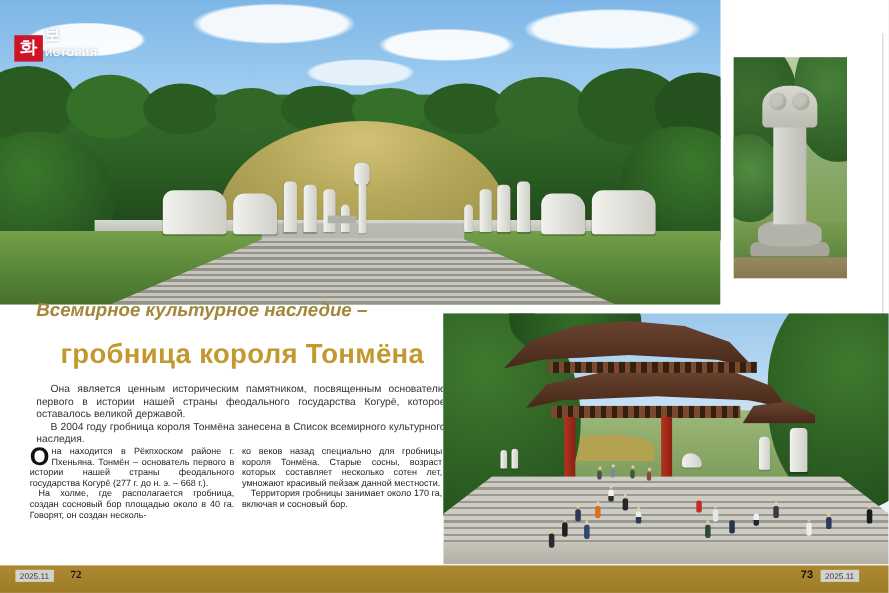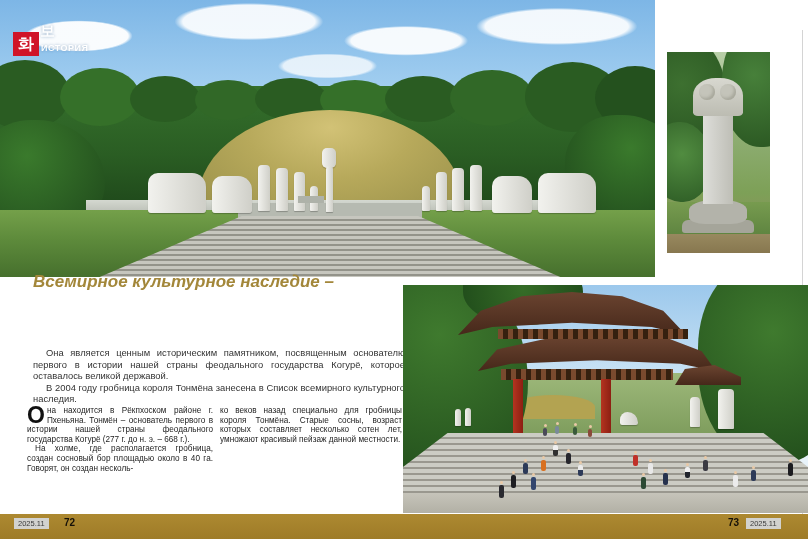--- a/index.html
+++ b/index.html
@@ -142,33 +142,35 @@
     <div class="abs stele-turtle"></div>
     <div class="abs stele-shaft"></div>
     <div class="abs stele-cap">
       <div class="stele-swirl" style="left:6px;top:6px;"></div>
       <div class="stele-swirl" style="left:27px;top:6px;"></div>
     </div>
   </div>
   <div class="abs page-edge"></div>
 
   <div class="abs title1">Всемирное культурное наследие –</div>
+  <div class="abs title2">гробница короля Тонмёна</div>
 
   <div class="abs intro">
     <p>Она является ценным историческим памятником, посвященным основателю первого в истории нашей страны феодального государства Когурё, которое оставалось великой державой.</p>
     <p>В 2004 году гробница короля Тонмёна занесена в Список всемирного культурного наследия.</p>
   </div>
 
   <div class="abs col col1">
     <p><span class="dropcap">О</span><span>на находится в Рёкпхоском районе г. Пхеньяна. Тонмён – основатель первого в истории нашей страны феодального государства Когурё (277 г. до н. э. – 668 г.).</span></p>
     <p class="ind">На холме, где располагается гробница, создан сосновый бор площадью около в 40 га. Говорят, он создан несколь-</p>
   </div>
 
   <div class="abs col col2">
     <p>ко веков назад специально для гробницы короля Тонмёна. Старые сосны, возраст которых составляет несколько сотен лет, умножают красивый пейзаж данной местности.</p>
+    <p class="ind">Территория гробницы занимает около 170 га, включая и сосновый бор.</p>
   </div>
 
   <div class="abs photo-gate">
     <div class="abs gate-distant"></div>
     <div class="abs gate-mound"></div>
 
     <div class="abs bush" style="left:-35px;top:-15px;width:160px;height:215px;background:radial-gradient(circle at 45% 30%,#3f7a2e,#1f4a1a);"></div>
     <div class="abs bush" style="left:295px;top:-25px;width:150px;height:205px;background:radial-gradient(circle at 50% 35%,#3f7a2e,#1f4a1a);"></div>
     <div class="abs bush" style="left:60px;top:-30px;width:120px;height:70px;background:radial-gradient(circle at 50% 50%,#356c27,#1f4a1a);"></div>
 
@@ -208,18 +210,18 @@
     <div class="person" style="left:260px;top:188px;background:#26324e;height:12px;"></div>
     <div class="person" style="left:282px;top:182px;background:linear-gradient(180deg,#f0f0f0 50%,#20242c 50%);"></div>
     <div class="person" style="left:300px;top:175px;background:#3a3a42;"></div>
     <div class="person" style="left:330px;top:190px;background:#ececec;height:12px;"></div>
     <div class="person" style="left:348px;top:185px;background:#2c3a58;"></div>
     <div class="person" style="left:385px;top:178px;background:#1c1c20;height:13px;"></div>
   </div>
 
   <div class="abs goldbar">
     <div class="datebox" style="left:14px;">2025.11</div>
-    <div class="pagenum" style="left:64px;">72</div>
+    <div class="pagenum" style="left:64px;font-family:Liberation Serif, serif;">72</div>
     <div class="pagenum" style="left:728px;">73</div>
     <div class="datebox" style="left:746px;">2025.11</div>
   </div>
 
 </div>
 
 </body></html>

